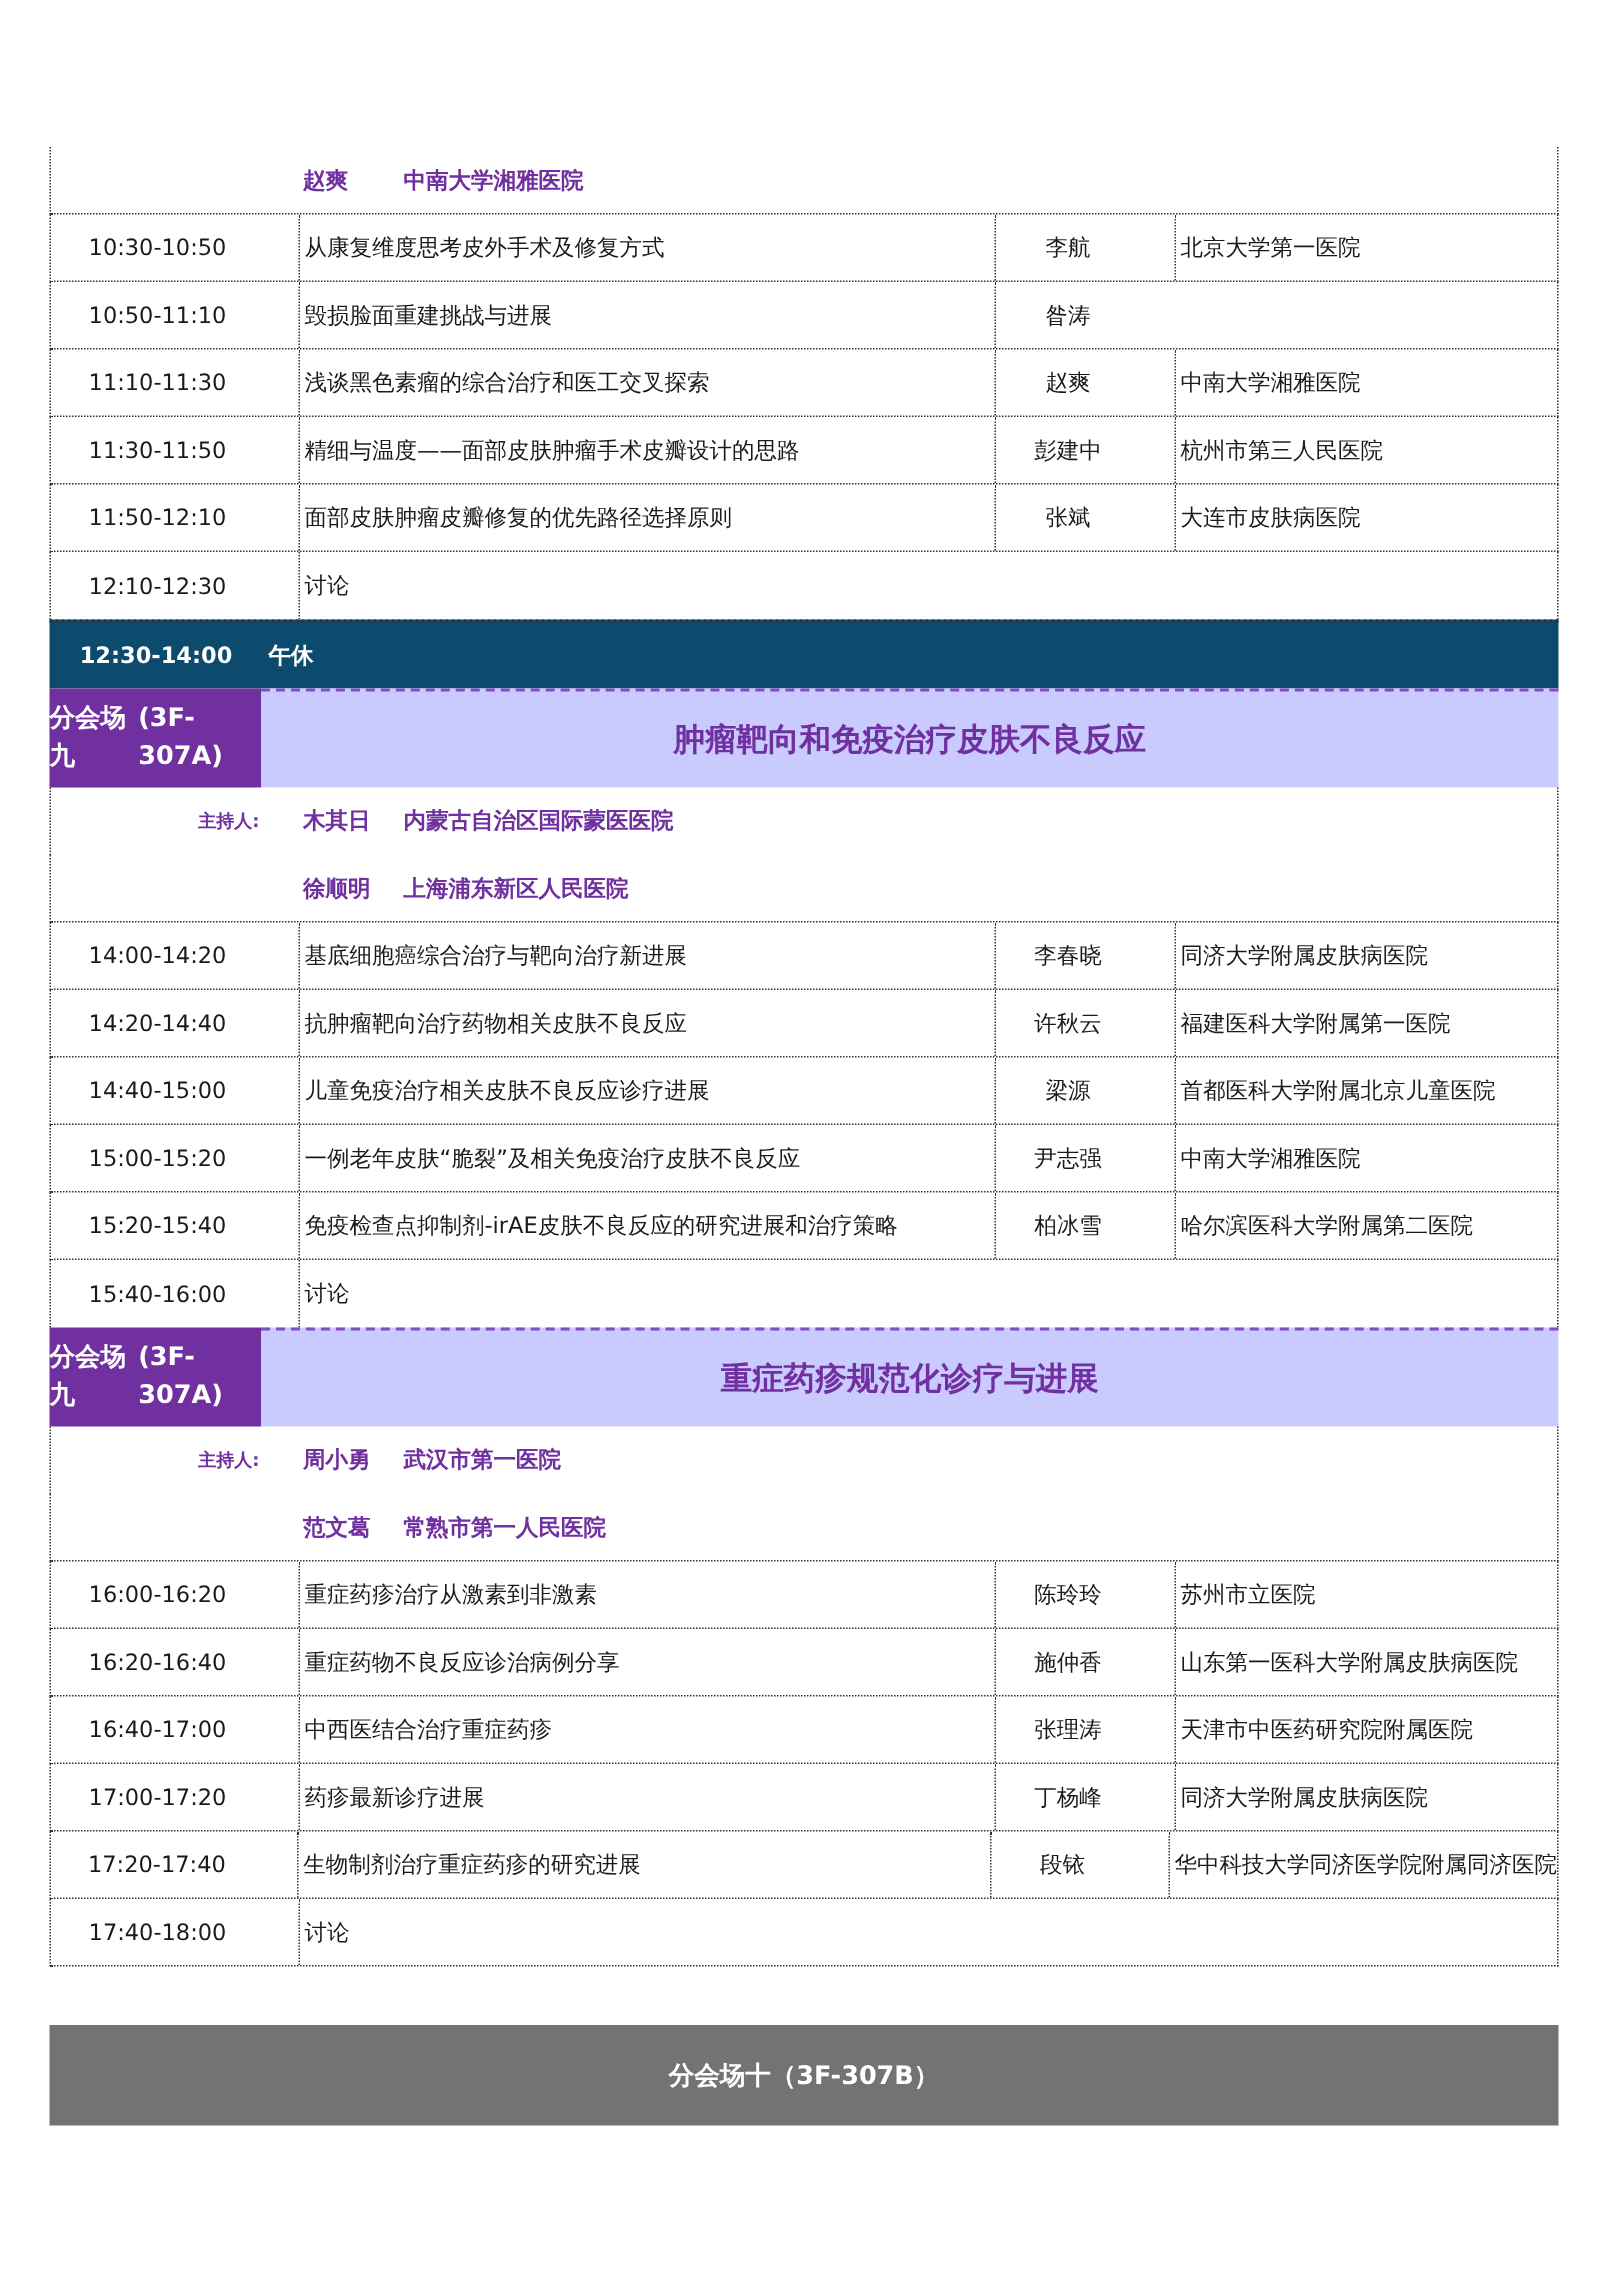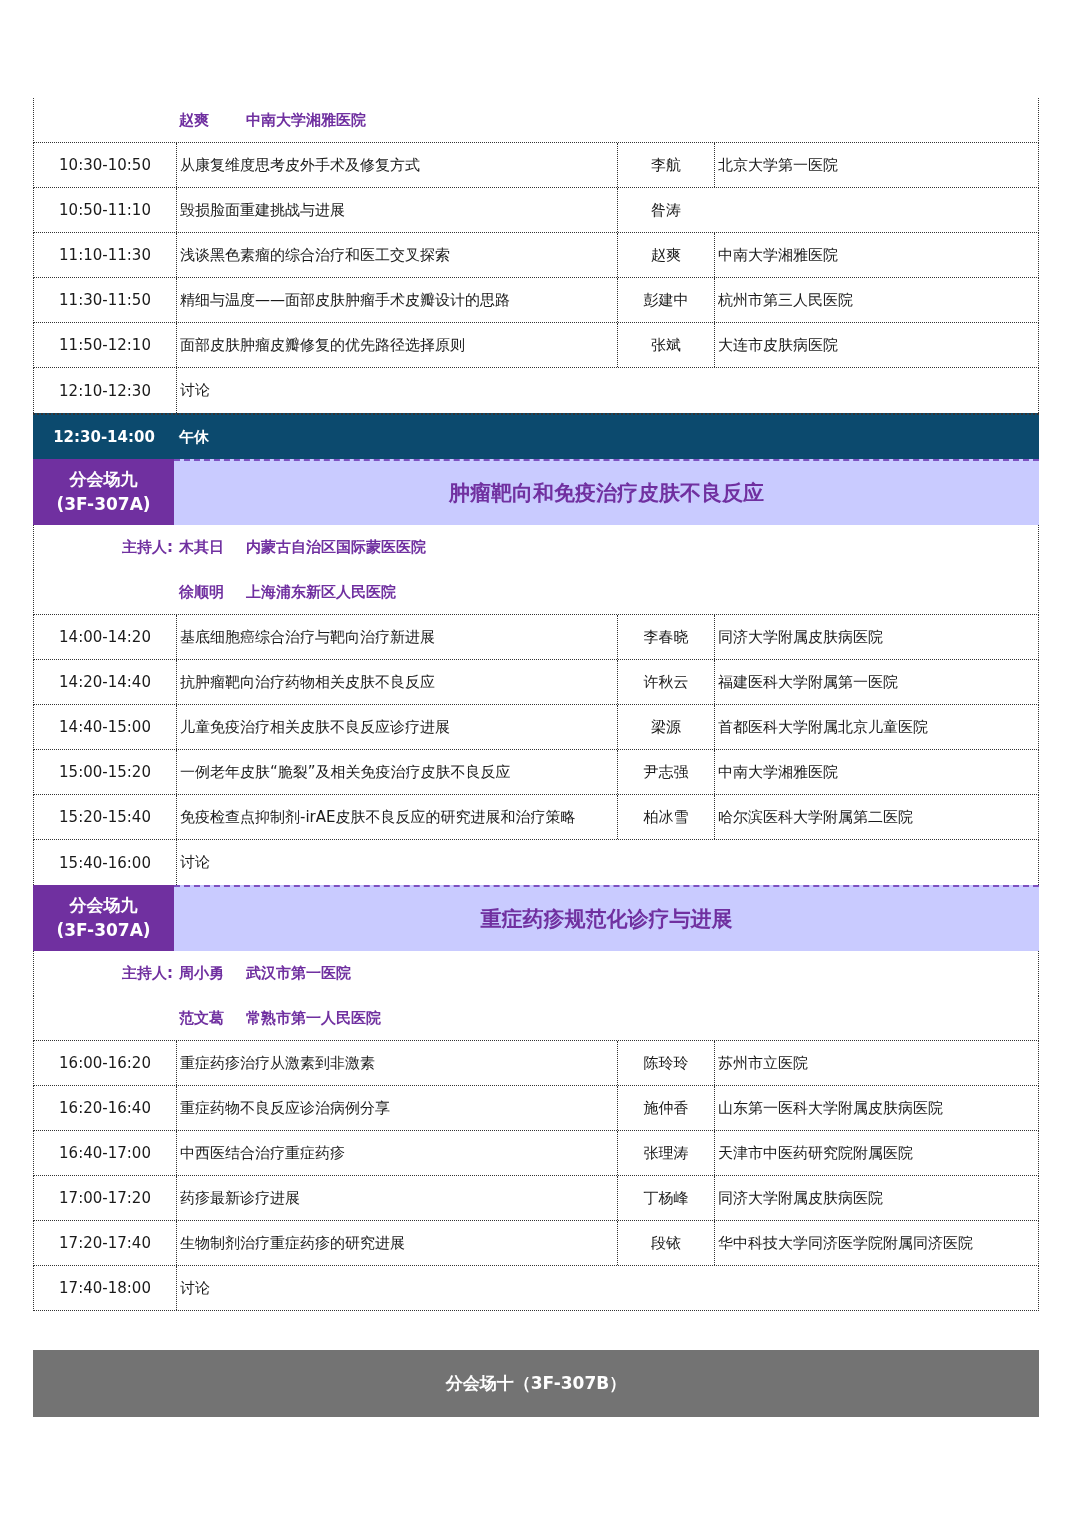--- a/index.html
+++ b/index.html
@@ -1,37 +1,37 @@
 <!DOCTYPE html>
 <html><head>
 <meta charset="utf-8">
 <style>
   html, body { margin: 0; padding: 0; background: #ffffff; }
   body { width: 1080px; height: 1529px; position: relative; font-family: "DejaVu Sans", "Liberation Sans", sans-serif; color: #1a1a1a; overflow: hidden; }
   .sheet { position: absolute; left: 33px; top: 98px; width: 1006px; }
   .row { position: relative; display: flex; box-sizing: border-box; width: 1006px; }
-  .dl { border-left: 1px dotted #333; }
+  .dl { border-left: 1px dotted #333; gap: 23px; }
   .dr { border-right: 1px dotted #333; }
   .db { border-bottom: 1px dotted #333; }
   .talk { height: 45px; }
   .cell { box-sizing: border-box; display: flex; align-items: center; font-size: 15px; white-space: nowrap; }
   .c-time { width: 142px; justify-content: center; }
   .c-topic { width: 441px; padding-left: 3px; border-left: 1px dotted #333; }
   .c-topic-wide { flex: 1; padding-left: 3px; border-left: 1px dotted #333; }
   .c-speaker { width: 97px; justify-content: center; border-left: 1px dotted #333; }
   .c-inst { flex: 1; padding-left: 3px; border-left: 1px dotted #333; }
   .host { height: 45px; }
-  .host .lbl { width: 142px; box-sizing: border-box; padding-right: 3px; display: flex; align-items: center; justify-content: flex-end; font-weight: bold; color: #7030a0; font-size: 15px; }
+  .host .lbl { width: 142px; box-sizing: border-box; padding-right: 3px; display: flex; align-items: center; justify-content: flex-end; font-weight: bold; color: #7030a0; font-size: 12px; }
   .host .nm { display: flex; align-items: center; font-weight: bold; color: #7030a0; font-size: 15px; padding-left: 3px; }
   .host .nm .n { display: inline-block; width: 67px; }
   .lunch { height: 46px; background: #0c4a6e; color: #fff; font-weight: bold; font-size: 15px; border-top: 2px dotted #333; }
   .lunch .lt { width: 142px; display: flex; align-items: center; justify-content: center; }
   .lunch .ll { display: flex; align-items: center; padding-left: 4px; }
   .session { height: 66px; }
-  .session .sl { width: 141px; background: #7030a0; color: #fff; font-weight: bold; font-size: 17px; display: flex; flex-direction: column; align-items: center; justify-content: center; line-height: 25px; }
+  .session .sl { width: 141px; background: #7030a0; color: #fff; font-weight: bold; font-size: 17px; display: flex; flex-direction: row; align-items: center; justify-content: center; line-height: 25px; }
   .session .st { flex: 1; background: #c9cbff; color: #7030a0; font-weight: bold; font-size: 21px; display: flex; align-items: center; justify-content: center; border-top: 2px dashed #7d4fc0; box-sizing: border-box; }
   .banner { position: absolute; left: 33px; top: 1350px; width: 1006px; height: 67px; background: #737373; color: #fff; font-weight: bold; font-size: 17px; display: flex; align-items: center; justify-content: center; }
 </style>
 </head>
 <body>
 
 <div class="sheet">
 
   <div class="row host dl dr db">
     <div class="lbl"></div>

